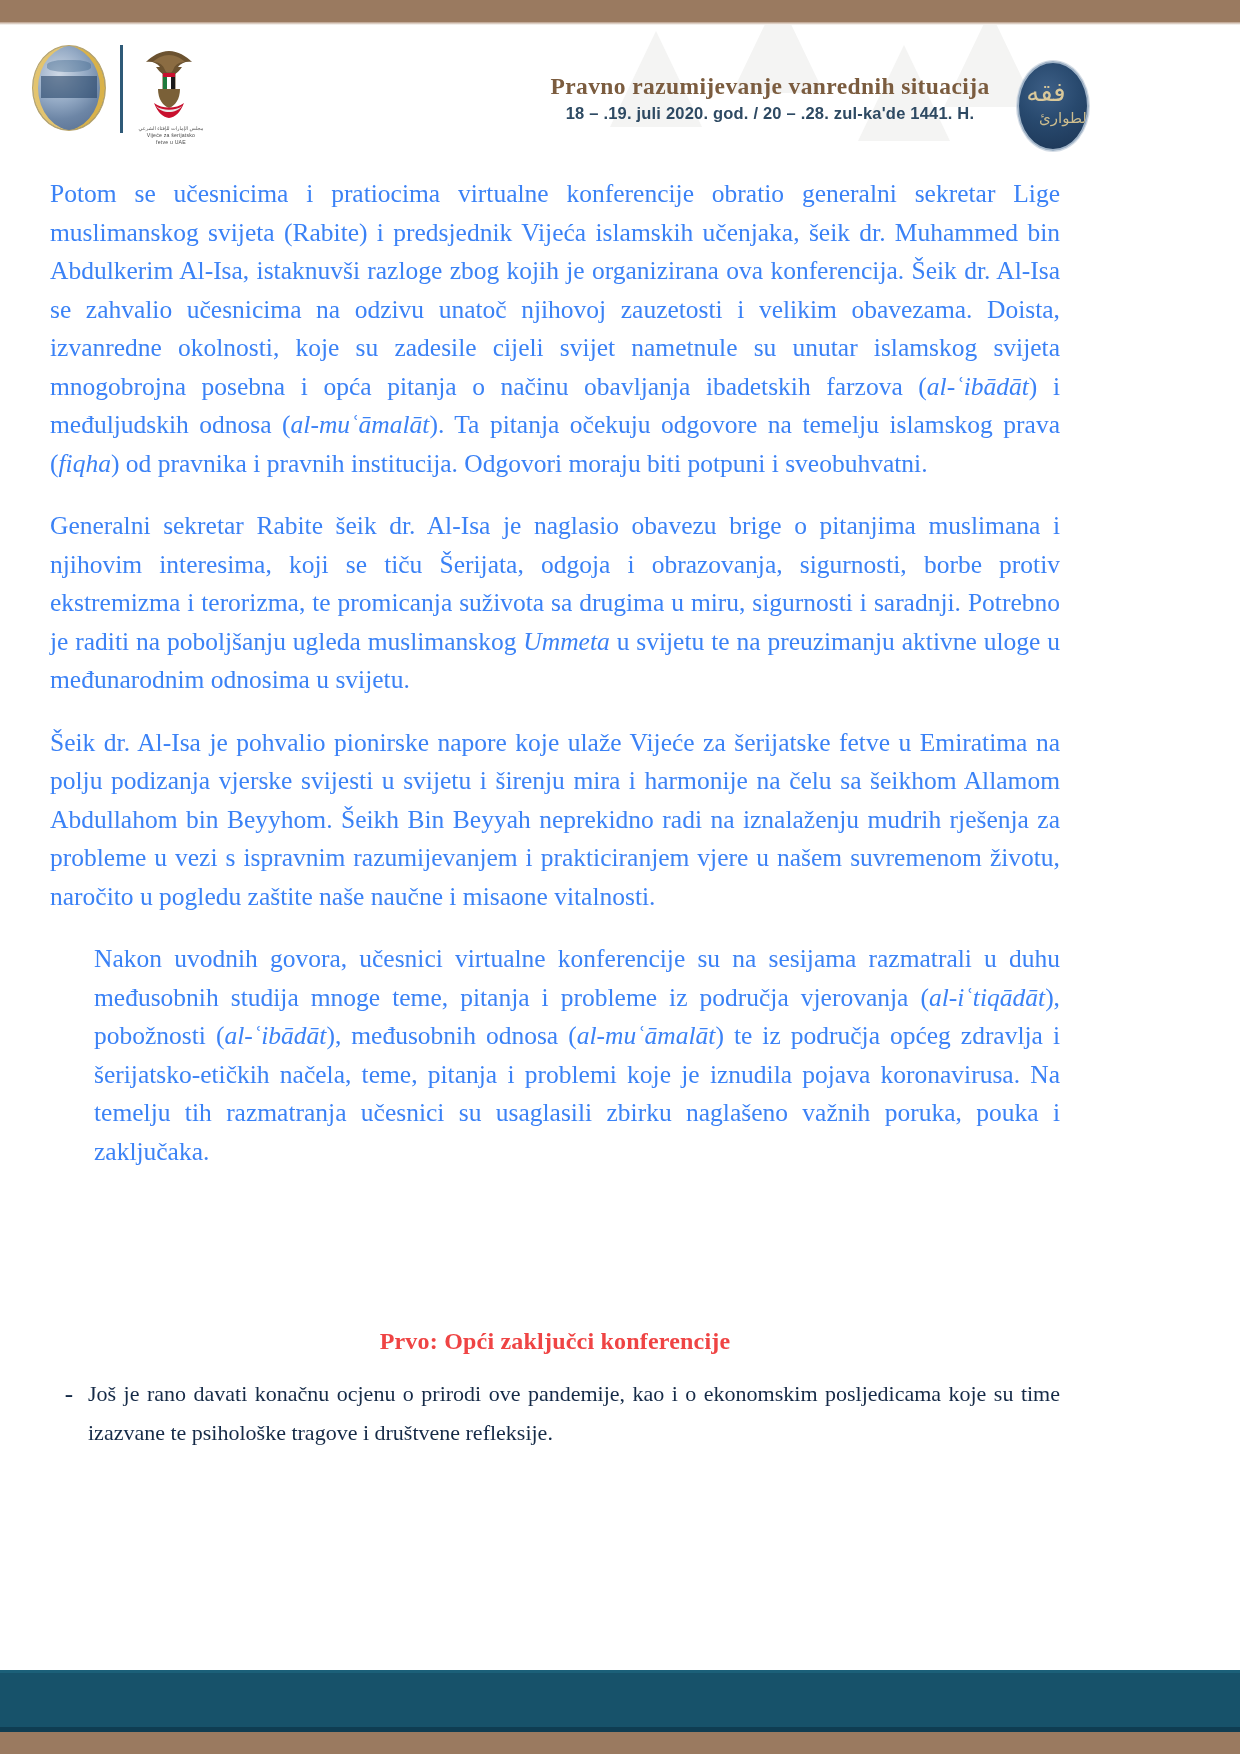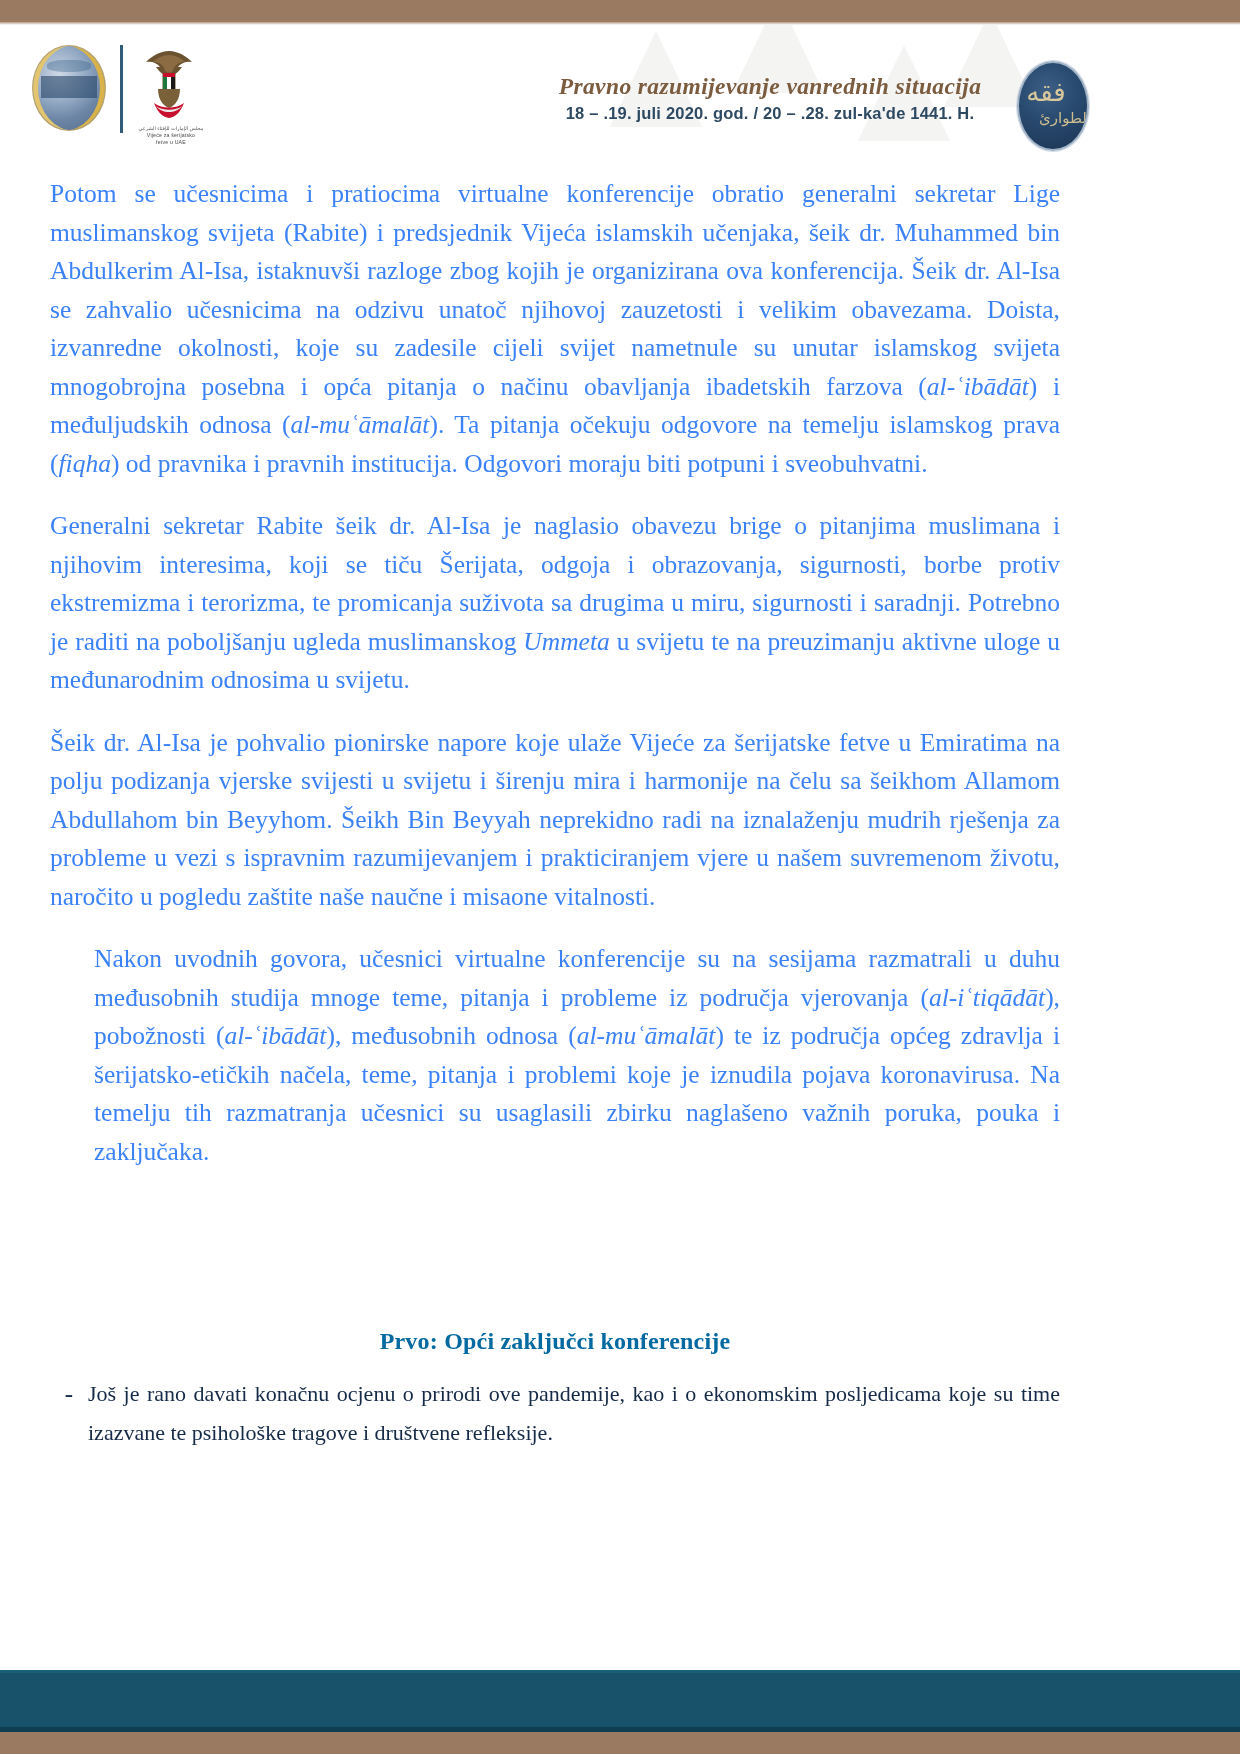--- a/index.html
+++ b/index.html
@@ -115,21 +115,20 @@
 
   
   .header-title-block {
     position: absolute;
     left: 520px; top: 48px;
     width: 500px;
     text-align: center;
   }
   .header-title {
     font-family: "Liberation Serif", serif;
-    font-style: italic;
     font-weight: 700;
     font-size: 23.5px;
     color: #7b5c3f;
     letter-spacing: .4px;
     white-space: nowrap;
   }
   .header-subtitle {
     margin-top: 4px;
     font-family: "Liberation Sans", sans-serif;
     font-size: 16.5px;
@@ -187,21 +186,21 @@
   .tr { font-style: italic; }
 
   
   .section-heading {
     position: absolute;
     left: 50px; top: 1328px;
     width: 1010px;
     text-align: center;
     font-size: 24px;
     font-weight: 700;
-    color: #0369a1;
+    color: #ef4444;
     letter-spacing: .2px;
   }
 
   
   .bullets {
     position: absolute;
     left: 50px; top: 1375px;
     width: 1010px;
   }
   .bullet-row {

